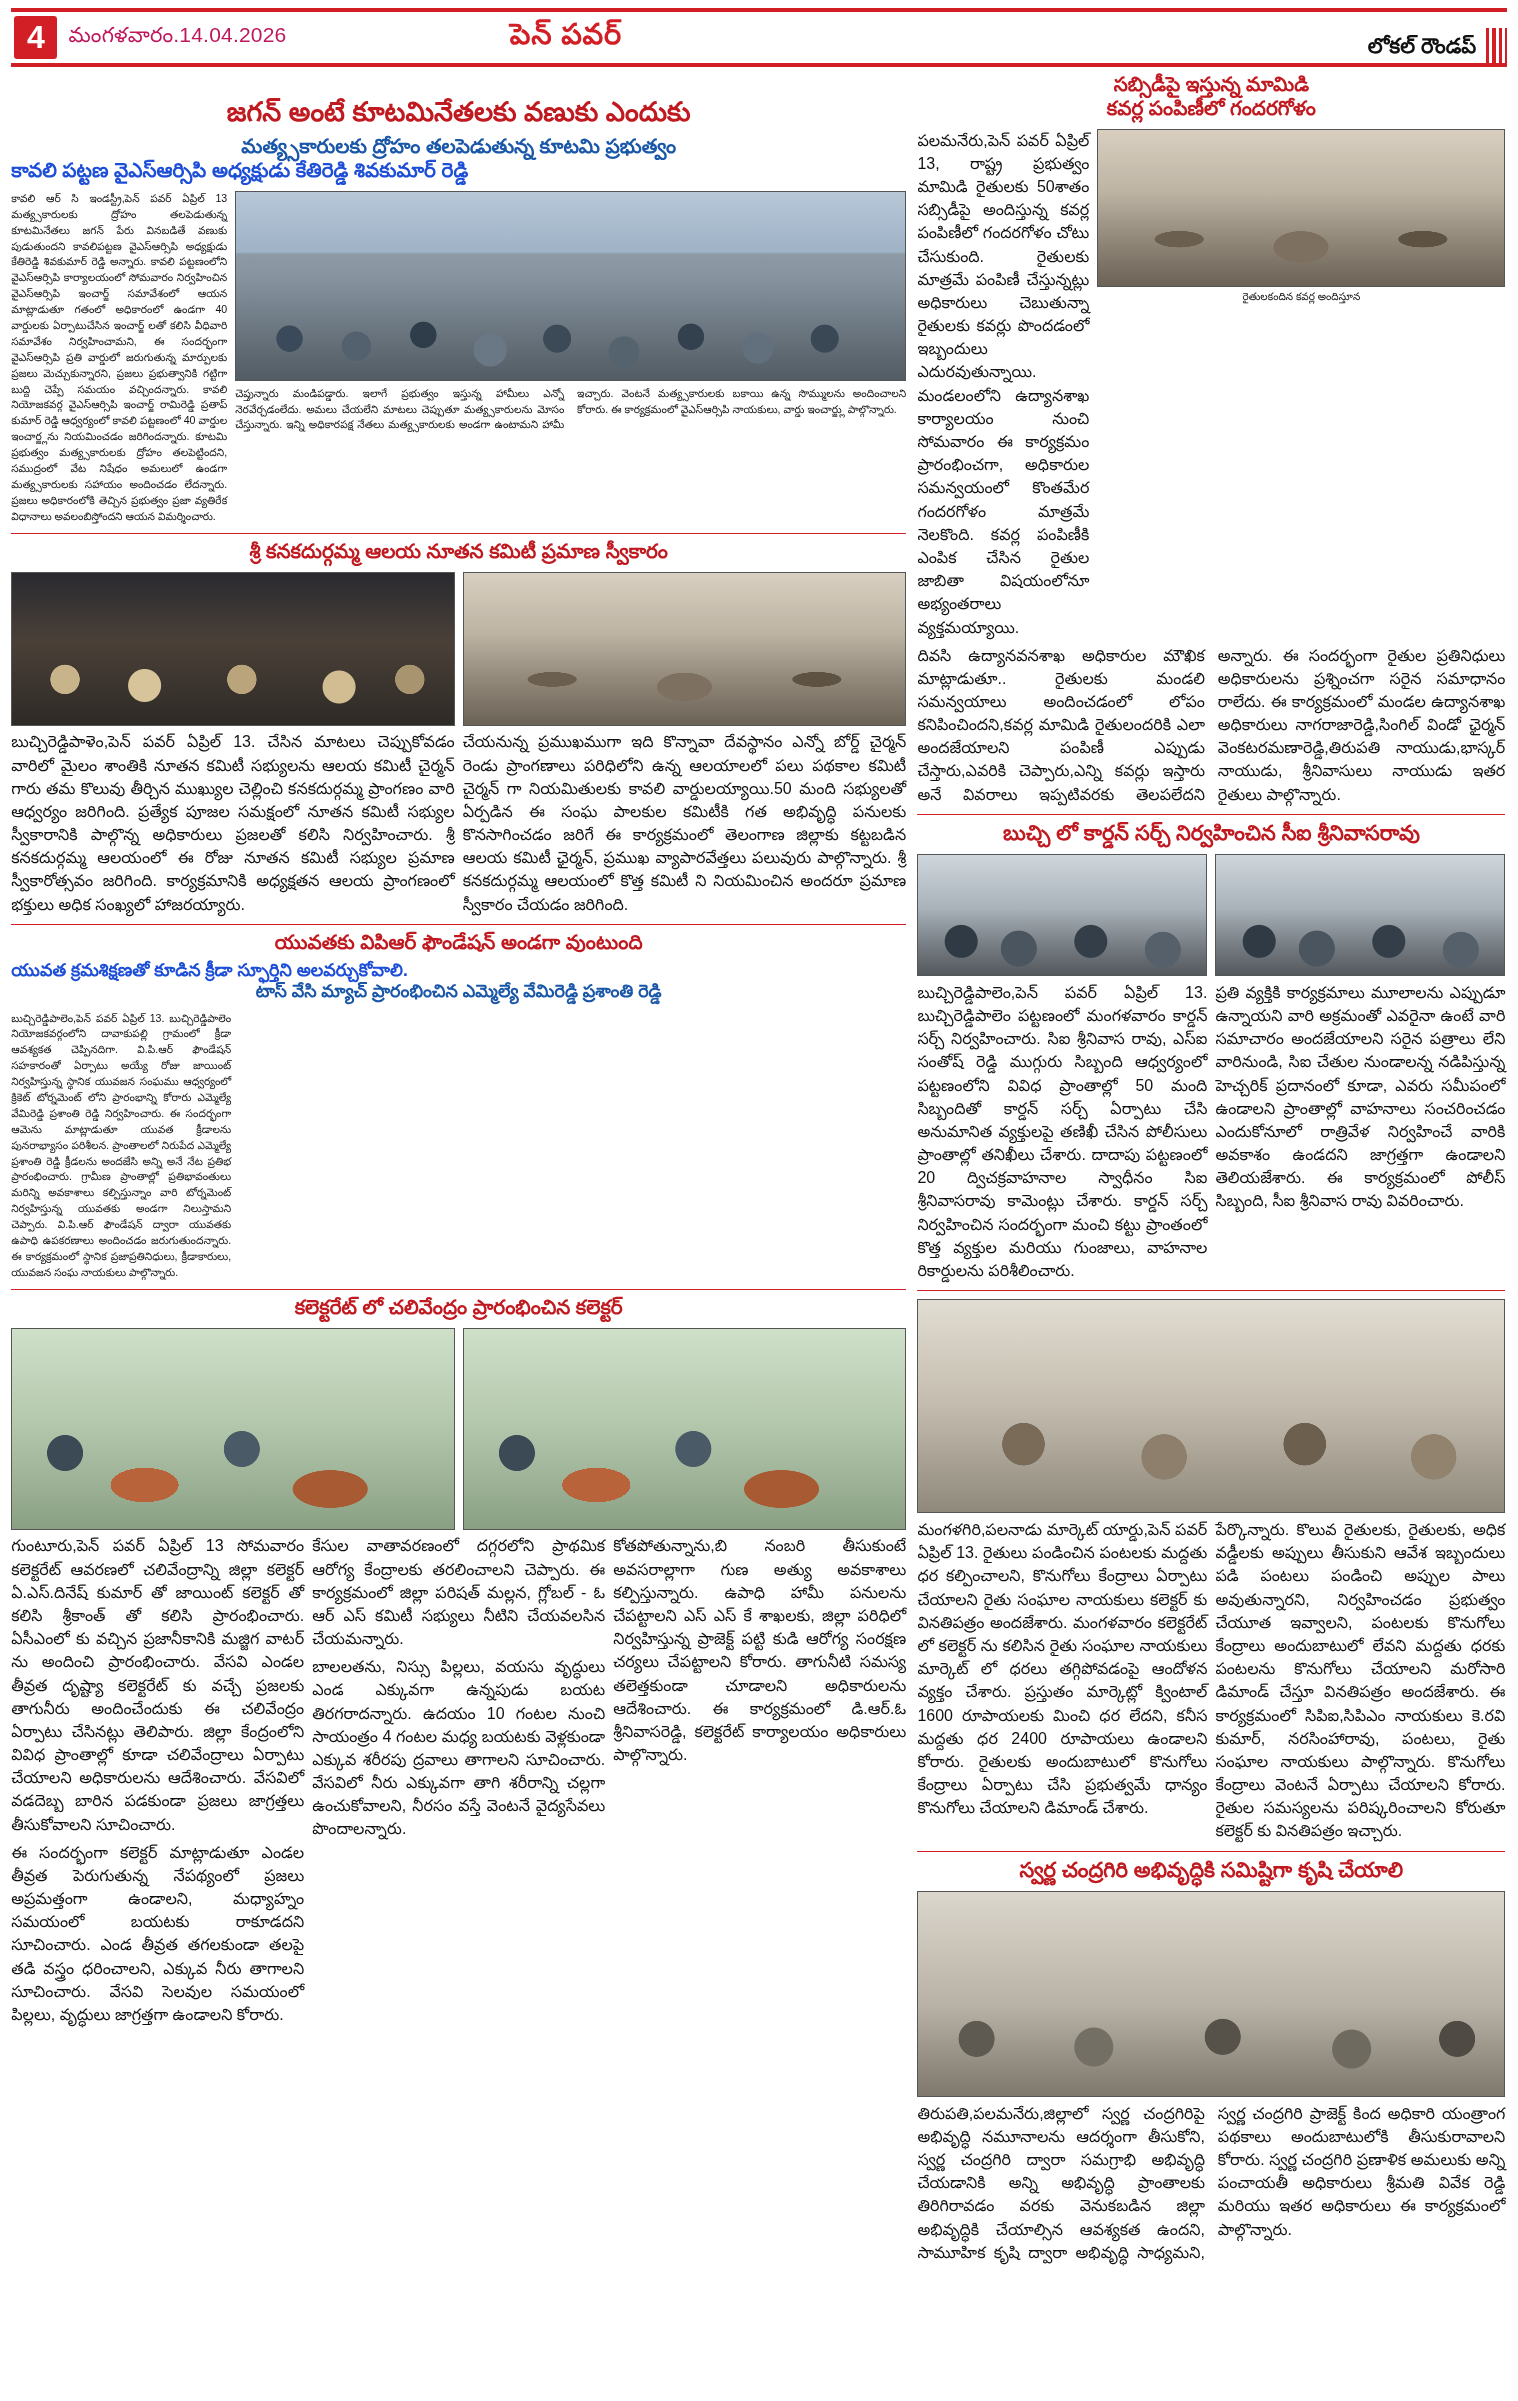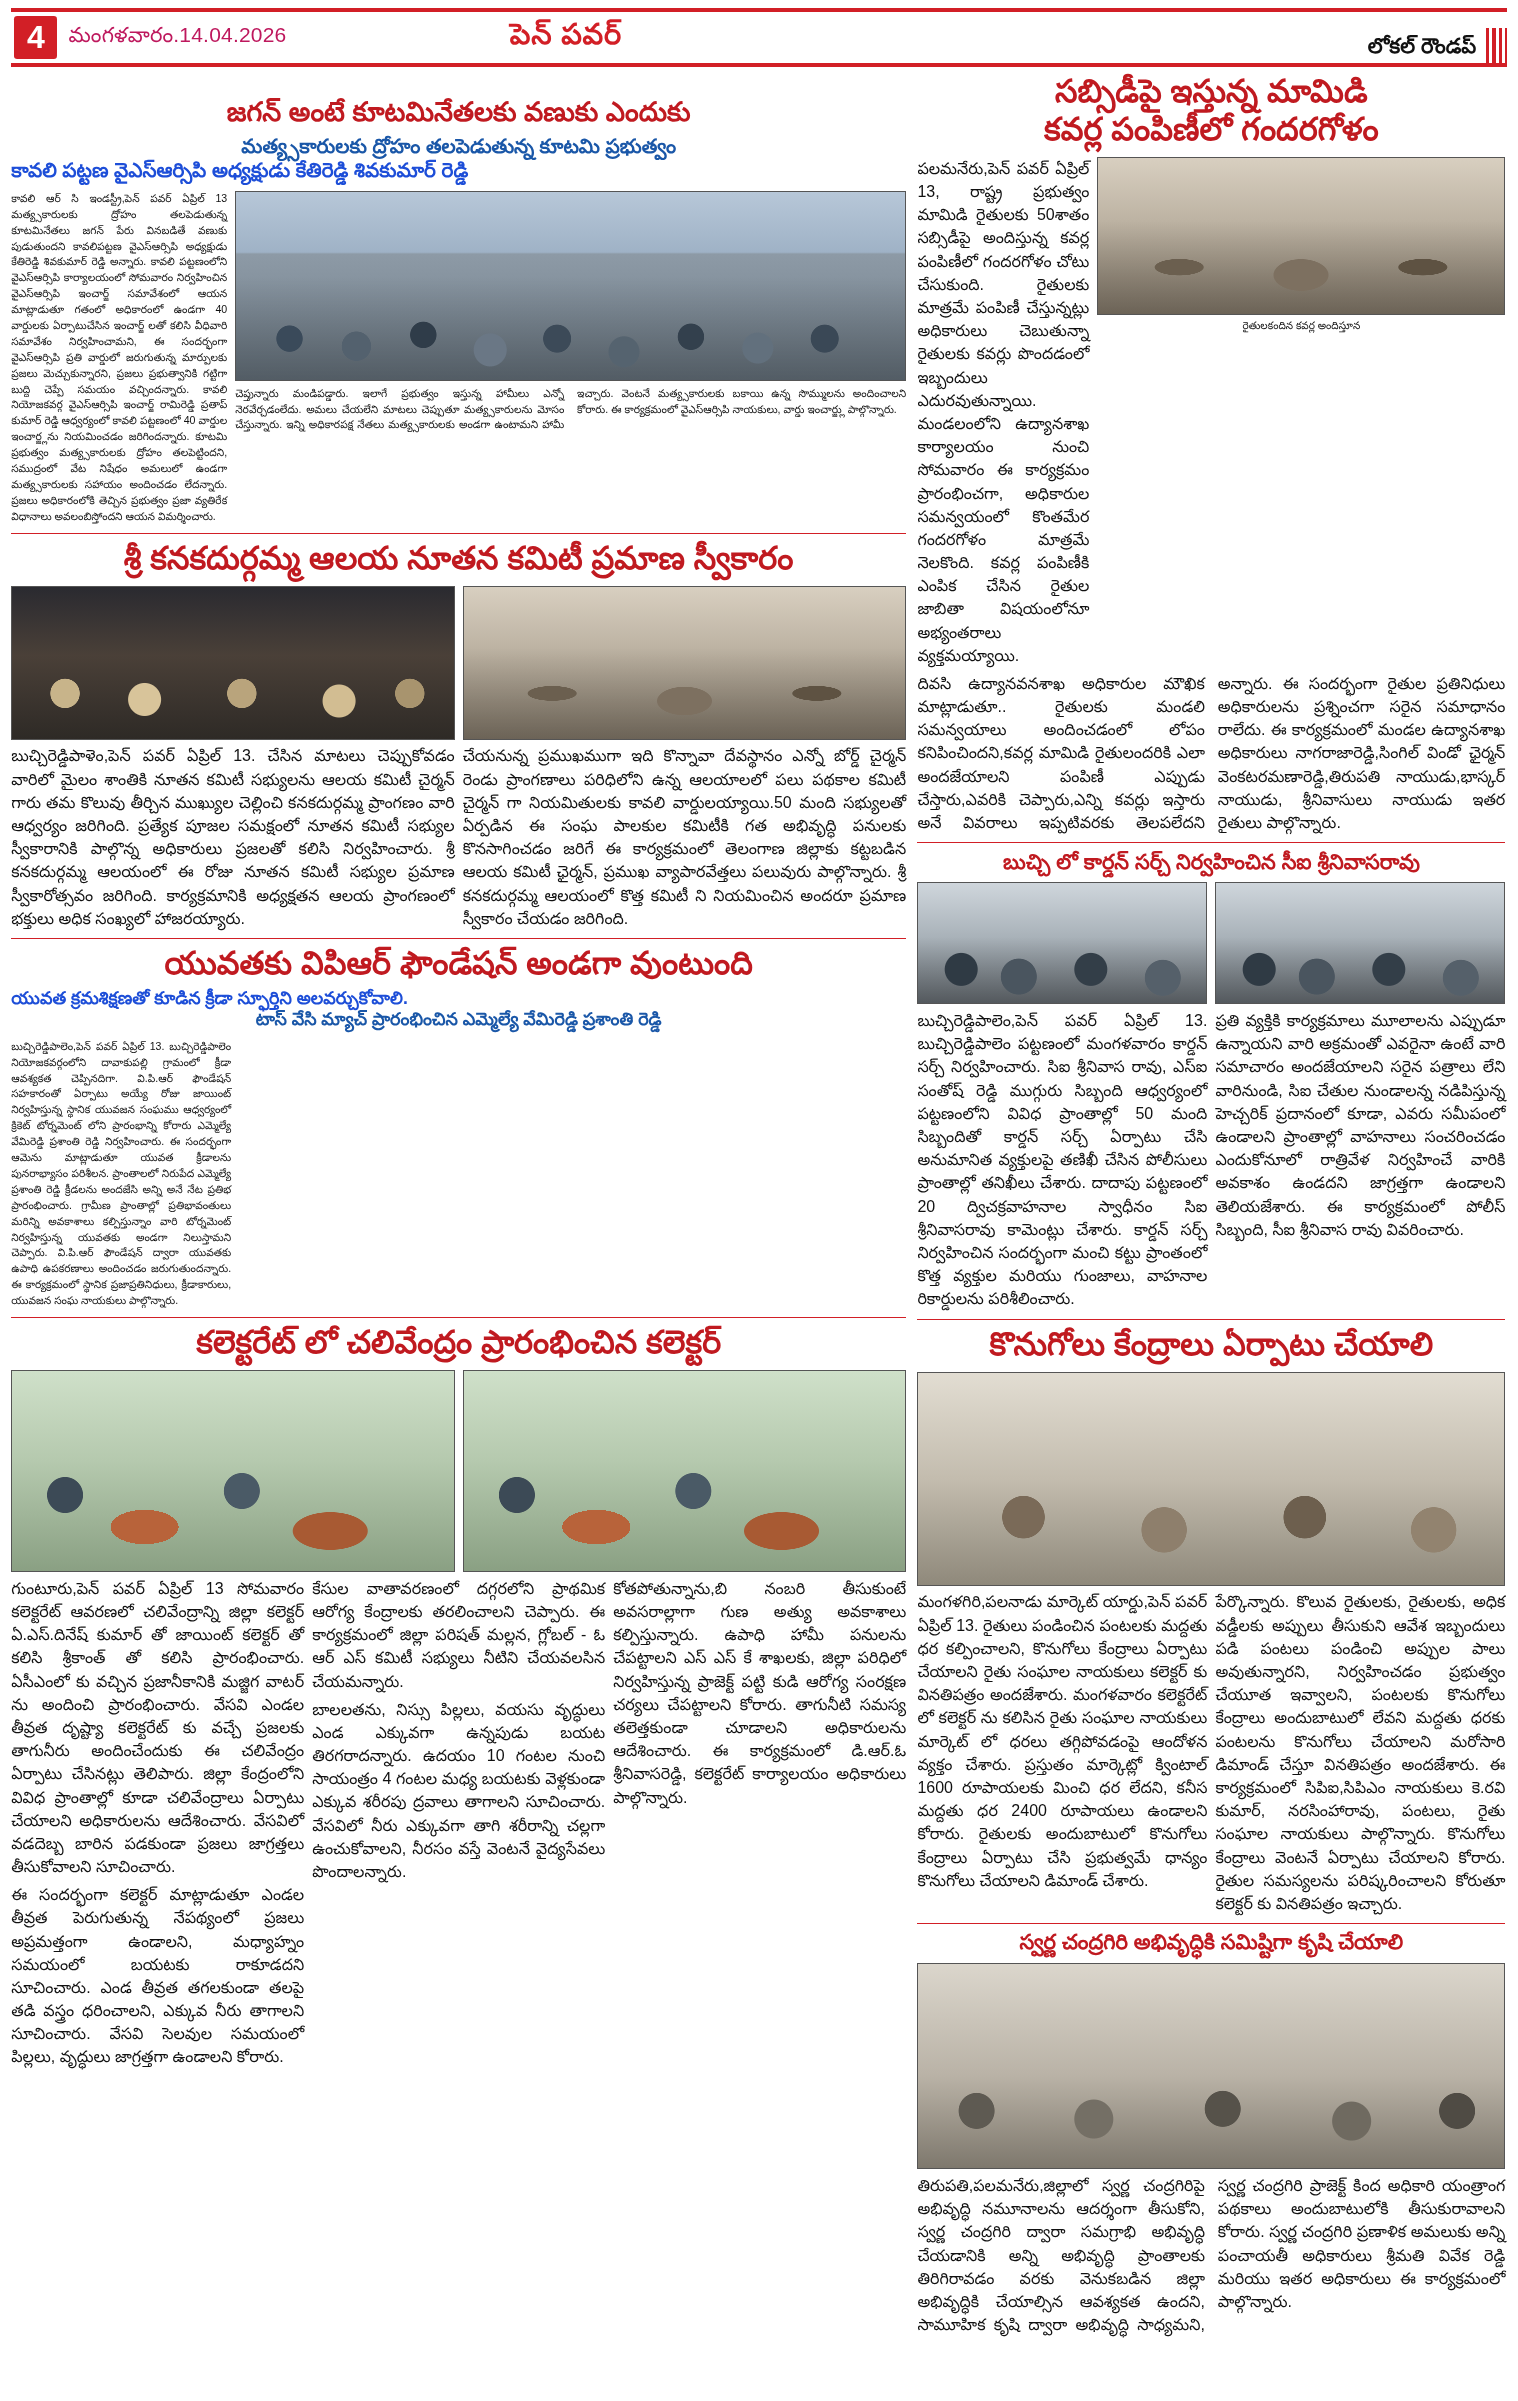--- a/index.html
+++ b/index.html
@@ -19,21 +19,21 @@
 
   
   .cols{display:flex;gap:11.2px;}
   .col-left{width:895px;margin-top:24px;}
   .col-right{width:588px;}
 
   hr.rule{border:0;border-top:1.6px solid #d21f26;margin:6.4px 0;}
 
   .headline{color:#c01a20;font-weight:bold;line-height:1.18;text-align:center;}
   .h-xl{font-size:27px;}
-  .h-lg{font-size:32px;}
+  .h-lg{font-size:20px;}
   .h-md{font-size:21px;}
   .sub{color:#1a57a8;font-weight:bold;text-align:center;line-height:1.22;}
   .sub-red{color:#1d4ed8;font-weight:bold;text-align:left;line-height:1.22;}
   .s-lg{font-size:20px;}
   .s-md{font-size:17.6px;}
 
   .body-text{font-size:10.6px;line-height:1.5;text-align:justify;color:#111;}
   .cap{font-size:16px;line-height:1.45;text-align:justify;color:#111;}
   .center-cap{font-size:10.4px;text-align:center;color:#111;}
 
@@ -213,21 +213,20 @@
         </div>
         <div class="flexrow mt6">
           <div style="width:50%" class="cap">బుచ్చిరెడ్డిపాలెం,పెన్ పవర్ ఏప్రిల్ 13. బుచ్చిరెడ్డిపాలెం పట్టణంలో  మంగళవారం కార్డన్ సర్చ్ నిర్వహించారు. సిఐ శ్రీనివాస రావు, ఎస్ఐ సంతోష్ రెడ్డి ముగ్గురు సిబ్బంది ఆధ్వర్యంలో పట్టణంలోని వివిధ ప్రాంతాల్లో 50 మంది సిబ్బందితో కార్డన్ సర్చ్ ఏర్పాటు చేసి అనుమానిత వ్యక్తులపై తణిఖీ చేసిన పోలీసులు ప్రాంతాల్లో తనిఖీలు చేశారు. దాదాపు పట్టణంలో 20 ద్విచక్రవాహనాల స్వాధీనం సిఐ శ్రీనివాసరావు కామెంట్లు చేశారు. కార్డన్ సర్చ్ నిర్వహించిన సందర్భంగా మంచి కట్టు ప్రాంతంలో కొత్త వ్యక్తుల మరియు గుంజాలు, వాహనాల రికార్డులను పరిశీలించారు.</div>
           <div style="width:50%" class="cap">ప్రతి వ్యక్తికి కార్యక్రమాలు మూలాలను ఎప్పుడూ ఉన్నాయని వారి అక్రమంతో ఎవరైనా ఉంటే వారి సమాచారం అందజేయాలని సరైన పత్రాలు లేని వారినుండి, సిఐ చేతుల నుండాలన్న నడిపిస్తున్న హెచ్చరిక్ ప్రదానంలో కూడా, ఎవరు సమీపంలో ఉండాలని ప్రాంతాల్లో వాహనాలు సంచరించడం ఎందుకోనూలో రాత్రివేళ నిర్వహించే వారికి అవకాశం ఉండదని జాగ్రత్తగా ఉండాలని తెలియజేశారు. ఈ కార్యక్రమంలో పోలీస్ సిబ్బంది, సీఐ శ్రీనివాస రావు వివరించారు.</div>
         </div>
       </div>
 
       <hr class="rule">
 
       <div class="blk">
-        <div class="headline h-lg">కొనుగోలు కేంద్రాలు ఏర్పాటు చేయాలి</div>
         <div class="photo ph-office mt10" style="height:212px"></div>
         <div class="flexrow mt6">
           <div style="width:50%" class="cap">మంగళగిరి,పలనాడు మార్కెట్ యార్డు,పెన్ పవర్ ఏప్రిల్ 13. రైతులు పండించిన పంటలకు మద్దతు ధర కల్పించాలని, కొనుగోలు కేంద్రాలు ఏర్పాటు చేయాలని రైతు సంఘాల నాయకులు కలెక్టర్ కు వినతిపత్రం అందజేశారు. మంగళవారం కలెక్టరేట్ లో కలెక్టర్ ను కలిసిన రైతు సంఘాల నాయకులు మార్కెట్ లో ధరలు తగ్గిపోవడంపై ఆందోళన వ్యక్తం చేశారు. ప్రస్తుతం మార్కెట్లో క్వింటాల్ 1600 రూపాయలకు మించి ధర లేదని, కనీస మద్దతు ధర 2400 రూపాయలు ఉండాలని కోరారు. రైతులకు అందుబాటులో కొనుగోలు కేంద్రాలు ఏర్పాటు చేసి ప్రభుత్వమే ధాన్యం కొనుగోలు చేయాలని డిమాండ్ చేశారు.</div>
           <div style="width:50%" class="cap">పేర్కొన్నారు. కొలువ రైతులకు, రైతులకు, అధిక వడ్డీలకు అప్పులు తీసుకుని  ఆవేశ ఇబ్బందులు పడి పంటలు పండించి అప్పుల పాలు అవుతున్నారని, నిర్వహించడం ప్రభుత్వం చేయూత ఇవ్వాలని, పంటలకు కొనుగోలు కేంద్రాలు అందుబాటులో లేవని మద్దతు ధరకు పంటలను కొనుగోలు చేయాలని మరోసారి  డిమాండ్ చేస్తూ వినతిపత్రం అందజేశారు. ఈ కార్యక్రమంలో సిపిఐ,సిపిఎం నాయకులు కె.రవి కుమార్, నరసింహారావు, పంటలు, రైతు సంఘాల నాయకులు పాల్గొన్నారు. కొనుగోలు కేంద్రాలు వెంటనే ఏర్పాటు చేయాలని కోరారు. రైతుల సమస్యలను  పరిష్కరించాలని కోరుతూ కలెక్టర్ కు వినతిపత్రం ఇచ్చారు.</div>
         </div>
       </div>
 
       <hr class="rule">
 
       <div class="blk">

